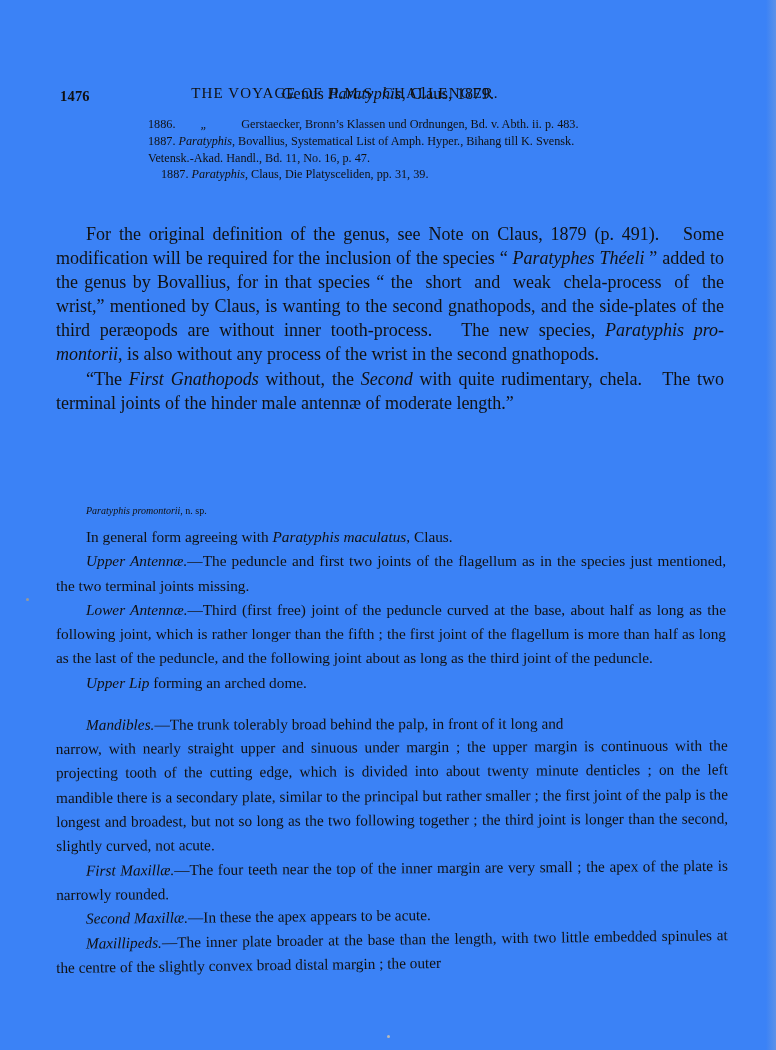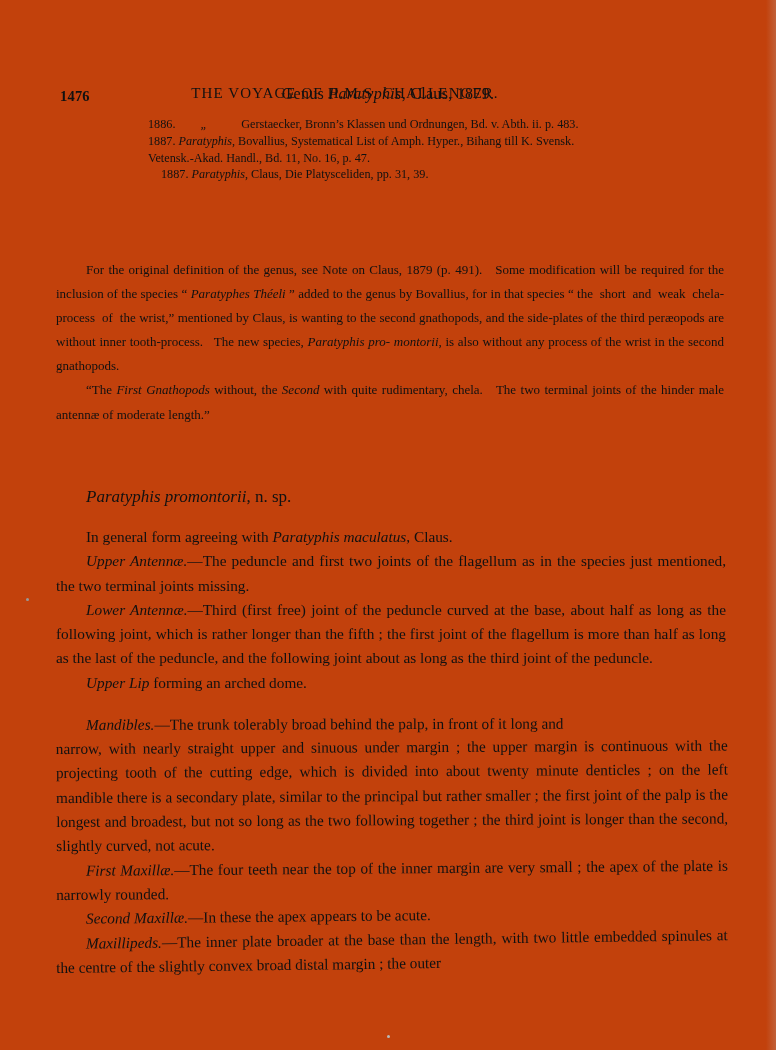--- a/index.html
+++ b/index.html
@@ -13,21 +13,21 @@
     position: relative;
     overflow: hidden;
     font-family: "Liberation Serif", serif;
     color: #111111;
   }
   .page {
     position: absolute;
     left: 0; top: 0;
     width: 776px;
     height: 1050px;
-    background: #c2410c;
+    background: #3b82f6;
   }
   .header {
     position: absolute;
     left: 0;
     top: 42px;
     width: 776px;
     height: 22px;
   }
   .folio {
     position: absolute;
@@ -72,36 +72,35 @@
   .syn-line .nm { font-style: italic; }
   .syn-center { text-align: left; padding-right: 18px;}
   .syn-indent-1 { padding-left: 0px; }
   .syn-indent-2 { padding-left: 13px; }
 
   .body-text {
     position: absolute;
     left: 56px;
     top: 222px;
     width: 668px;
-    font-size: 13px;
+    font-size: 18px;
     line-height: 24.1px;
     text-align: justify;
-    margin-top: 36px;
   }
   .body-text p {
     margin: 0;
     text-indent: 30px;
   }
   .ital { font-style: italic; }
 
   .species-heading {
     position: absolute;
     left: 86px;
-    top: 487px;
-    font-size: 17px;
+    top: 505px;
+    font-size: 10px;
   }
   .species-heading .ital { font-style: italic; }
 
   .body-text2 {
     position: absolute;
     left: 56px;
     top: 525px;
     width: 670px;
     font-size: 15.3px;
     line-height: 24.3px;

